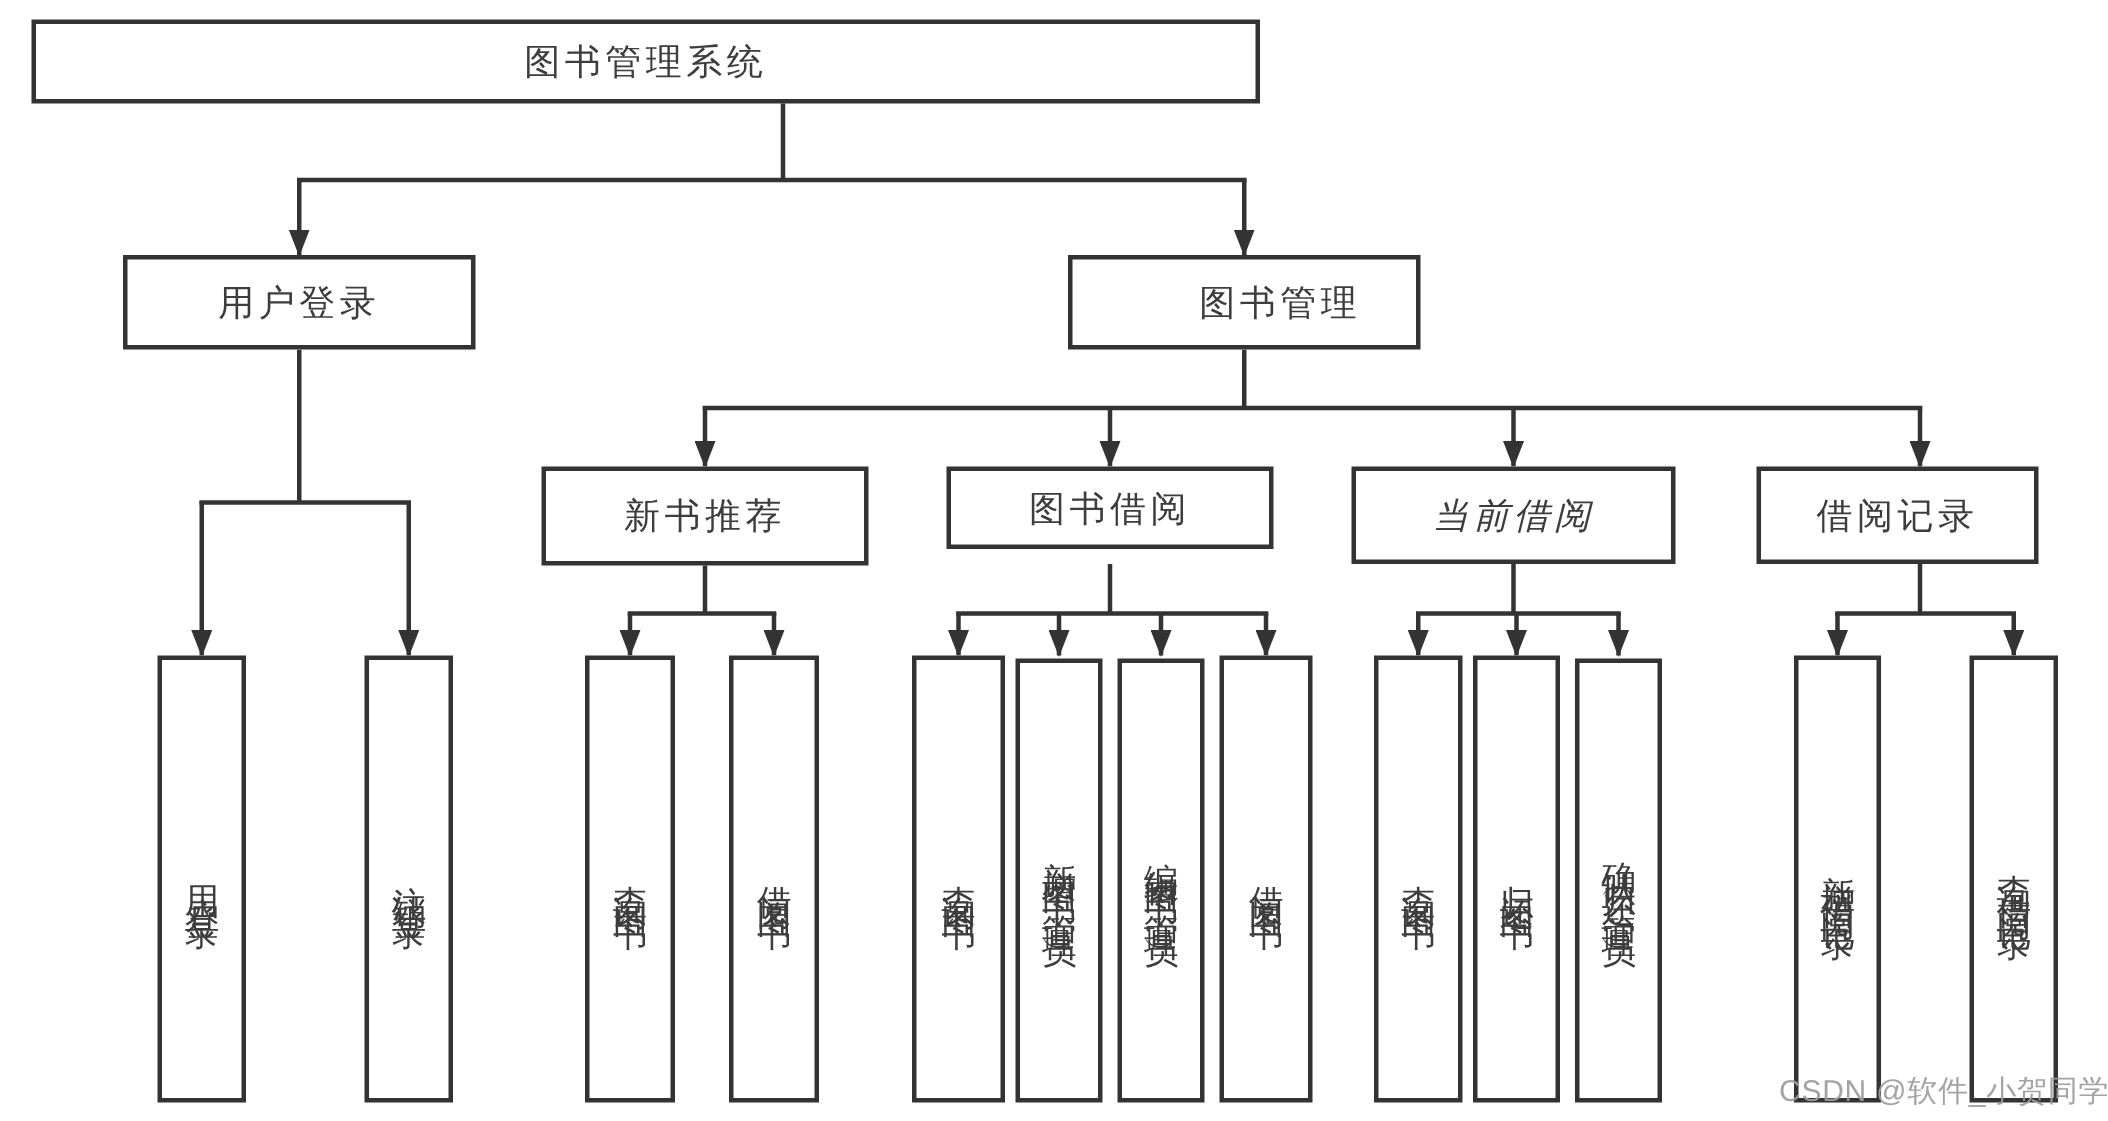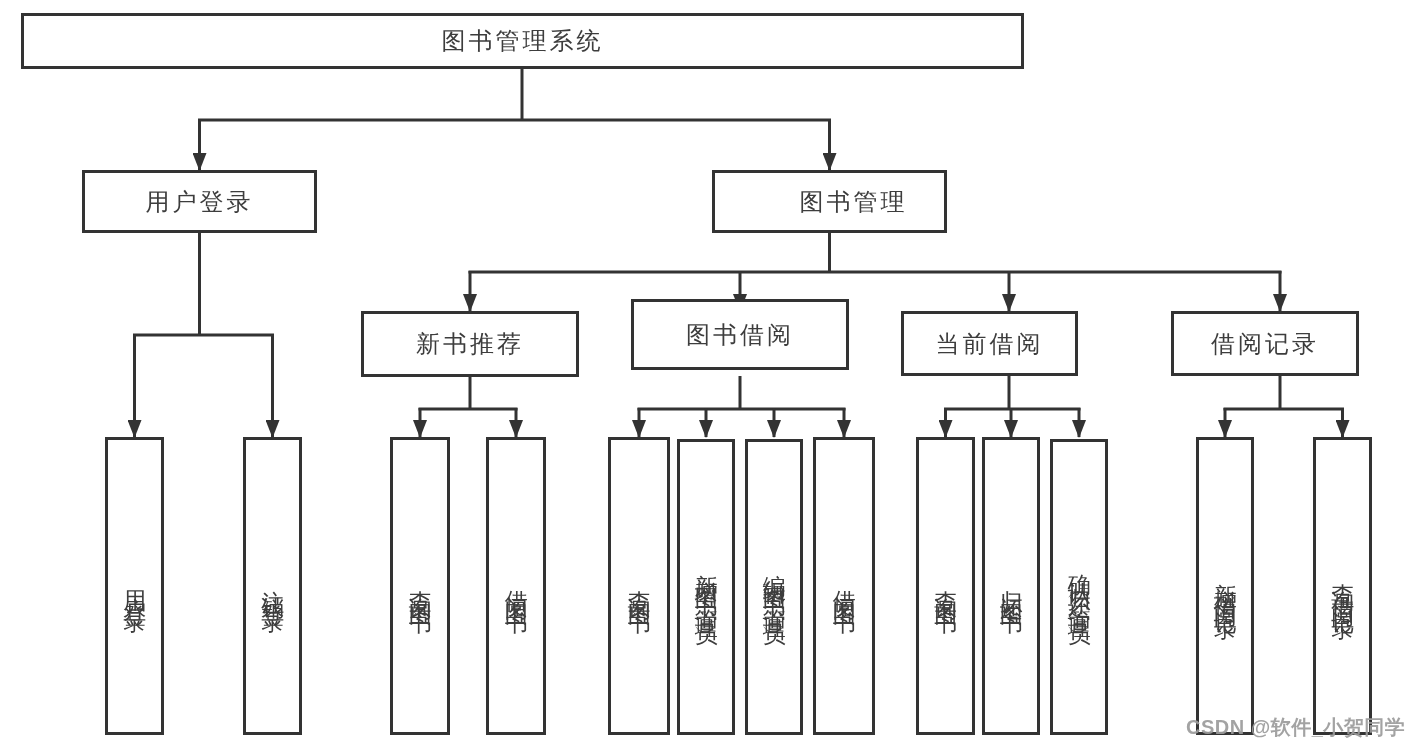--- a/index.html
+++ b/index.html
@@ -40,21 +40,20 @@
   .watermark {
     position: absolute;
     left: 1186px;
     top: 714px;
     z-index: 3;
     font-size: 20px;
     letter-spacing: 0.5px;
     color: #9c9c9c;
     opacity: 0.92;
     white-space: nowrap;
-    font-weight: bold;
   }
 </style>
 </head>
 <body>
 
 <div class="stage">
 
   <svg class="connector-layer" width="1405" height="747" viewBox="0 0 1405 747">
     <defs>
       <marker id="arrow" markerUnits="userSpaceOnUse" markerWidth="18" markerHeight="14" viewBox="0 0 18 14" refX="17" refY="7" orient="auto">
@@ -110,38 +109,38 @@
     </g>
 
     <g>
       <line x1="1280" y1="376" x2="1280" y2="409"></line>
       <line x1="1223.5" y1="409" x2="1344" y2="409"></line>
       <line x1="1225" y1="408" x2="1225" y2="437" marker-end="url(#arrow)"></line>
       <line x1="1342.5" y1="408" x2="1342.5" y2="437" marker-end="url(#arrow)"></line>
     </g>
   </svg>
 
-  <div class="node hbox" style="left:21px; top:13px; width:1003px; height:56px;">
+  <div class="node hbox" style="left:21px; top:13px; width:819px; height:56px;">
     <span>图书管理系统</span>
   </div>
 
   <div class="node hbox" style="left:82px; top:170px; width:235px; height:63px;">
     <span>用户登录</span>
   </div>
   <div class="node hbox" style="left:712px; top:170px; width:235px; height:63px;padding-left:48px;">
     <span>图书管理</span>
   </div>
 
   <div class="node hbox" style="left:361px; top:311px; width:218px; height:66px;">
     <span>新书推荐</span>
   </div>
-  <div class="node hbox" style="left:631px; top:299px; width:218px; height:71px;">
+  <div class="node hbox" style="left:631px; top:311px; width:218px; height:55px;">
     <span>图书借阅</span>
   </div>
-  <div class="node hbox" style="left:901px; top:311px; width:177px; height:65px;">
+  <div class="node hbox" style="left:901px; top:311px; width:216px; height:65px;font-style:italic;">
     <span>当前借阅</span>
   </div>
   <div class="node hbox" style="left:1171px; top:311px; width:188px; height:65px;">
     <span>借阅记录</span>
   </div>
 
   <div class="node vbox" style="left:105px; top:437px; width:59px; height:298px;">
     <span class="vtext">用户登录</span>
   </div>
   <div class="node vbox" style="left:243px; top:437px; width:59px; height:298px;">

